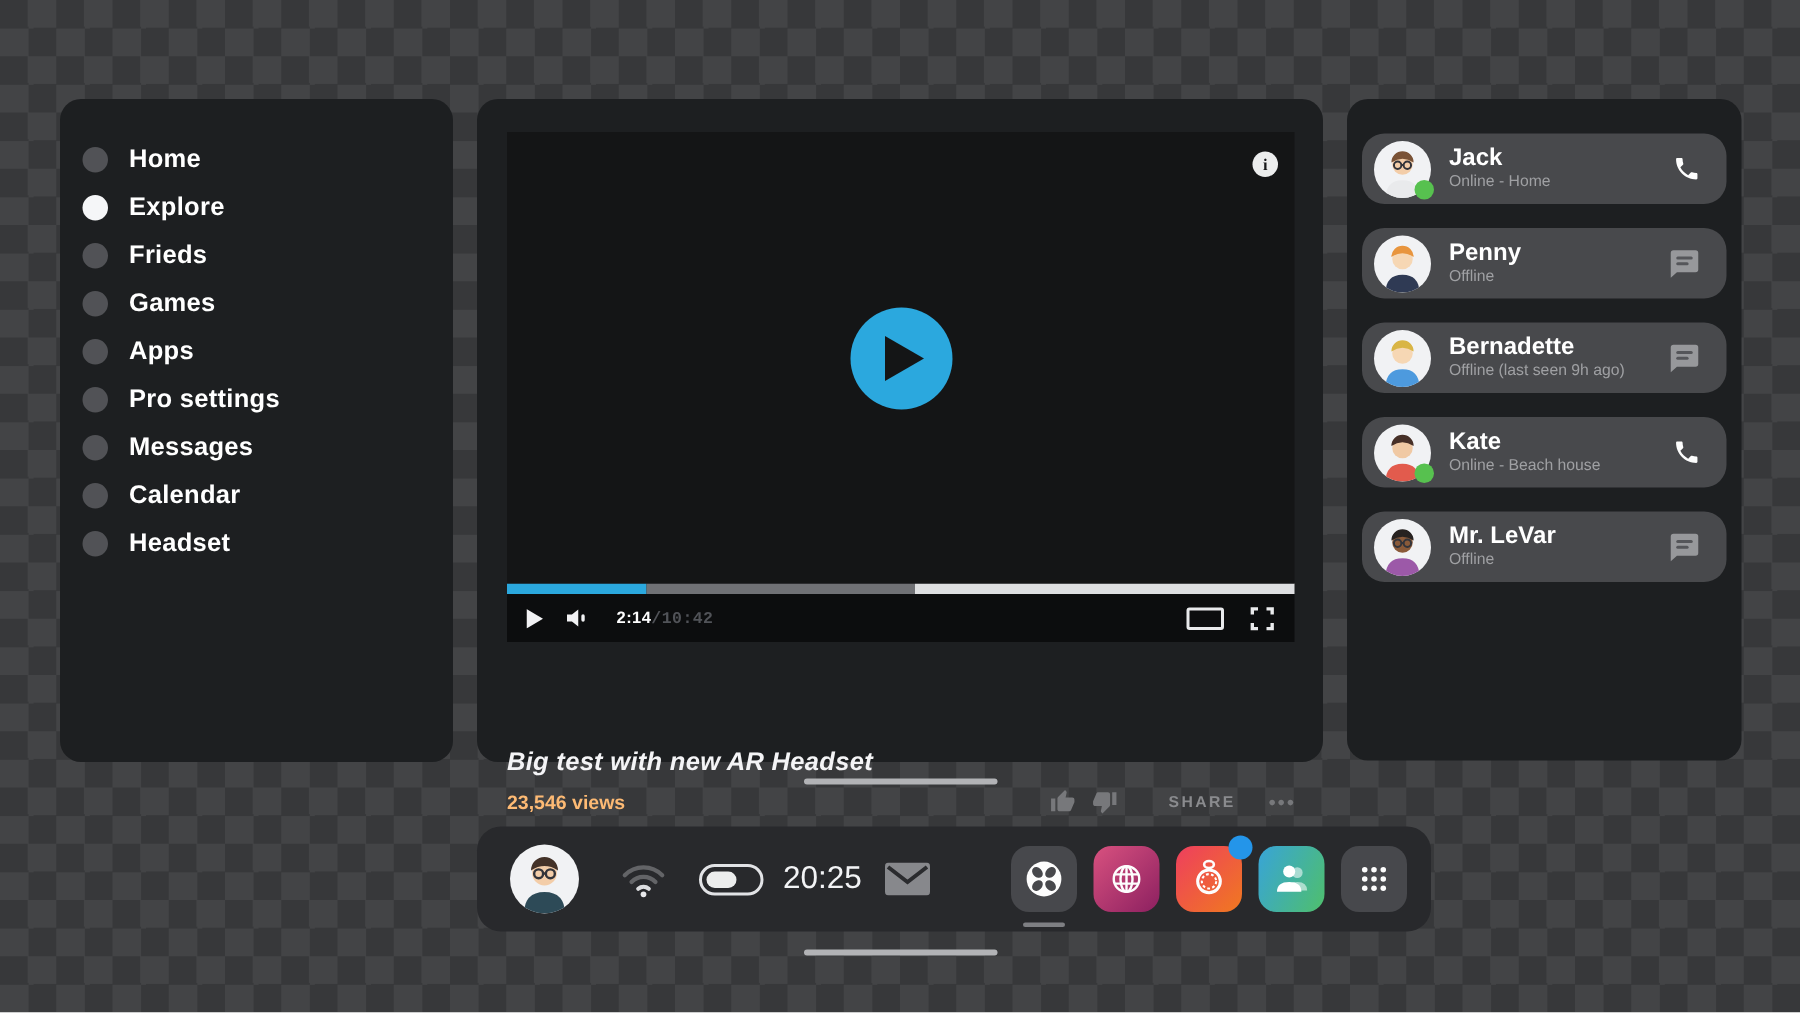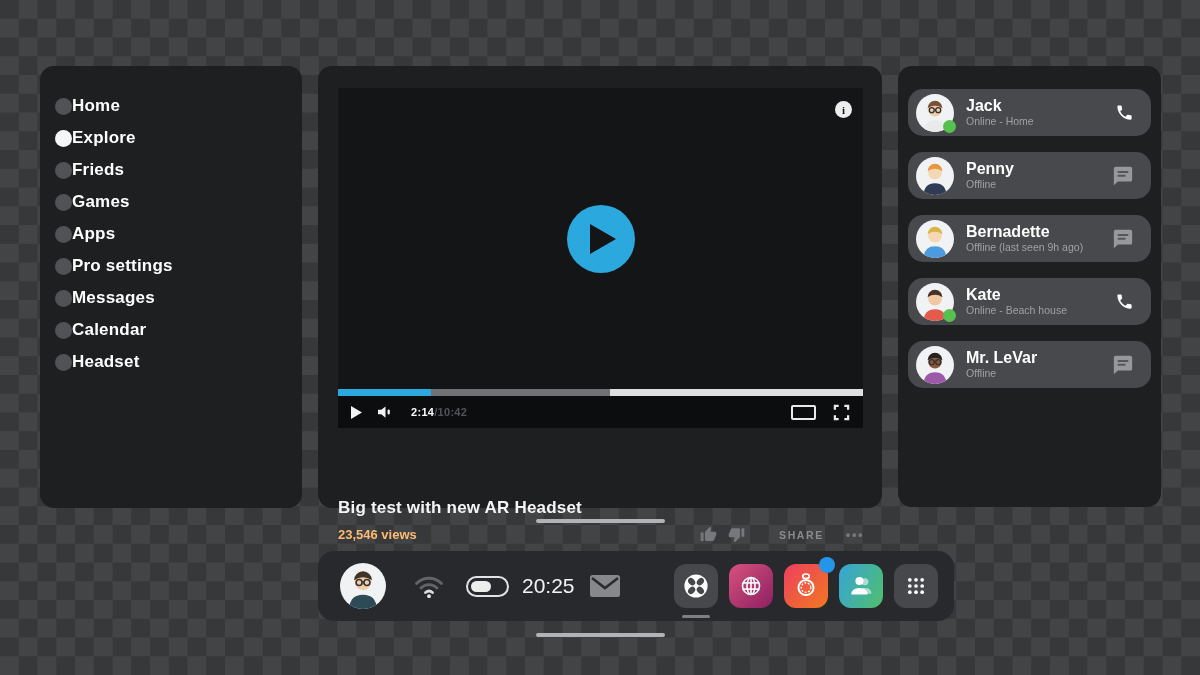--- a/index.html
+++ b/index.html
@@ -11,21 +11,21 @@
   .stage{
     position:relative;width:1200px;height:675px;
     background:repeating-conic-gradient(#434446 0% 25%, #37383a 0% 50%);
     background-size:37.5px 37.5px;
   }
   .panel{position:absolute;background:var(--panel);border-radius:14px;}
 
   
   .sidebar{left:40px;top:66px;width:262px;height:442px;}
   .menu{list-style:none;padding:24px 0 0 15px;display:flex;flex-direction:column;}
-  .menu-item{display:flex;align-items:center;height:32px;cursor:pointer;}
+  .menu-item{display:flex;align-items:center;gap:14px;height:32px;cursor:pointer;}
   .bullet{width:17px;height:17px;border-radius:50%;background:#515256;flex:none;}
   .menu-item.active .bullet{background:#f5f6f8;}
   .mlabel{color:#ffffff;font-weight:700;font-size:17px;letter-spacing:.2px;}
 
   
   .center{left:318px;top:66px;width:564px;height:442px;}
   .player{position:absolute;left:20px;top:22px;width:525px;}
   .screen{position:relative;height:301px;background:#141516;}
   .info-btn{position:absolute;top:13px;right:11px;width:17px;height:17px;border-radius:50%;
     background:#eceded;color:#17181a;font-size:11px;font-weight:700;display:grid;place-items:center;
@@ -34,26 +34,26 @@
     width:68px;height:68px;border-radius:50%;background:var(--accent);
     display:grid;place-items:center;cursor:pointer;}
   .play-btn svg{margin-left:5px;}
   .progress{height:7px;display:flex;cursor:pointer;}
   .seg-played{background:var(--accent);}
   .seg-buffered{background:#707175;}
   .seg-rest{background:#dedfe1;flex:1;}
   .controls{height:32px;background:#0c0d0e;display:flex;align-items:center;padding:0 13px;}
   .ctrl{display:grid;place-items:center;background:none;border:none;cursor:pointer;}
   .ctime{font-size:11px;font-weight:700;color:#fdfdfd;margin-left:18px;letter-spacing:.3px;}
-  .ctime .dim{color:#515358;}
+  .ctime .dim{color:#515358;font-family:Liberation Mono, monospace;}
   .vol{margin-left:16px;}
   .spacer{flex:1;}
   .theater{width:25px;height:15px;border:2.5px solid #e9eaec;border-radius:2px;background:none;cursor:pointer;}
   .fullscreen{margin-left:17px;}
-  .vtitle{position:absolute;left:20px;top:432px;color:#f4f4f6;font-size:17px;font-weight:700;letter-spacing:.2px;}
+  .vtitle{position:absolute;left:20px;top:432px;color:#f4f4f6;font-size:17px;font-weight:700;letter-spacing:.2px;font-style:italic;}
   .meta{position:absolute;left:20px;right:18px;top:460px;display:flex;align-items:center;}
   .views{color:#fdba74;font-size:13px;font-weight:700;}
   .actions{margin-left:auto;display:flex;align-items:center;}
   .thumb{background:none;border:none;cursor:pointer;display:grid;place-items:center;}
   .thumb+.thumb{margin-left:11px;}
   .share{background:none;border:none;color:#8a8b8e;font-weight:700;font-size:10.5px;
     letter-spacing:1.6px;margin-left:34px;cursor:pointer;font-family:inherit;}
   .more{background:none;border:none;color:#77787b;font-weight:700;font-size:13px;
     letter-spacing:1.5px;margin-left:22px;cursor:pointer;}
 

